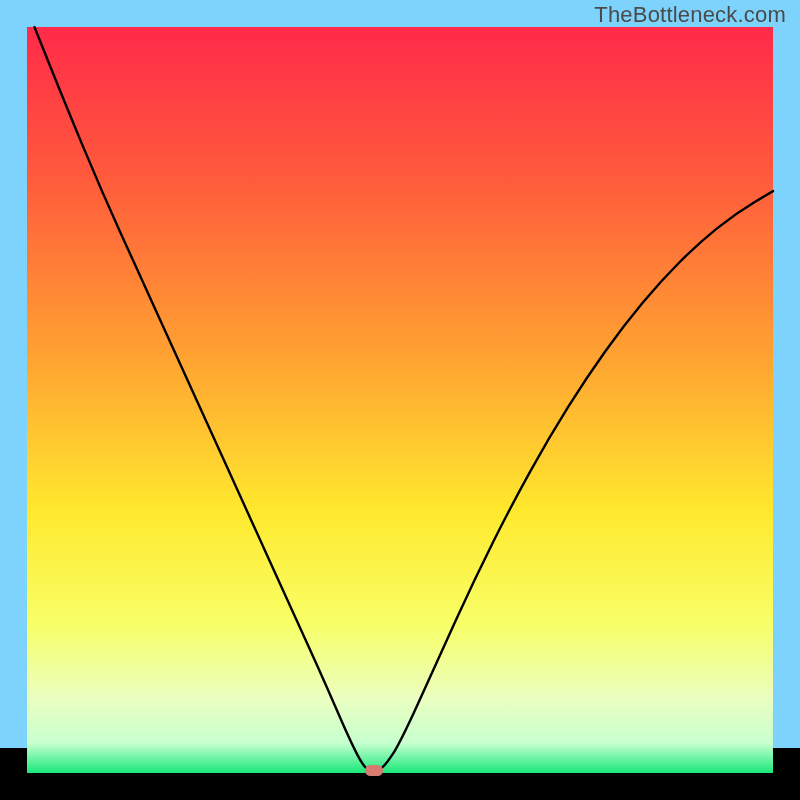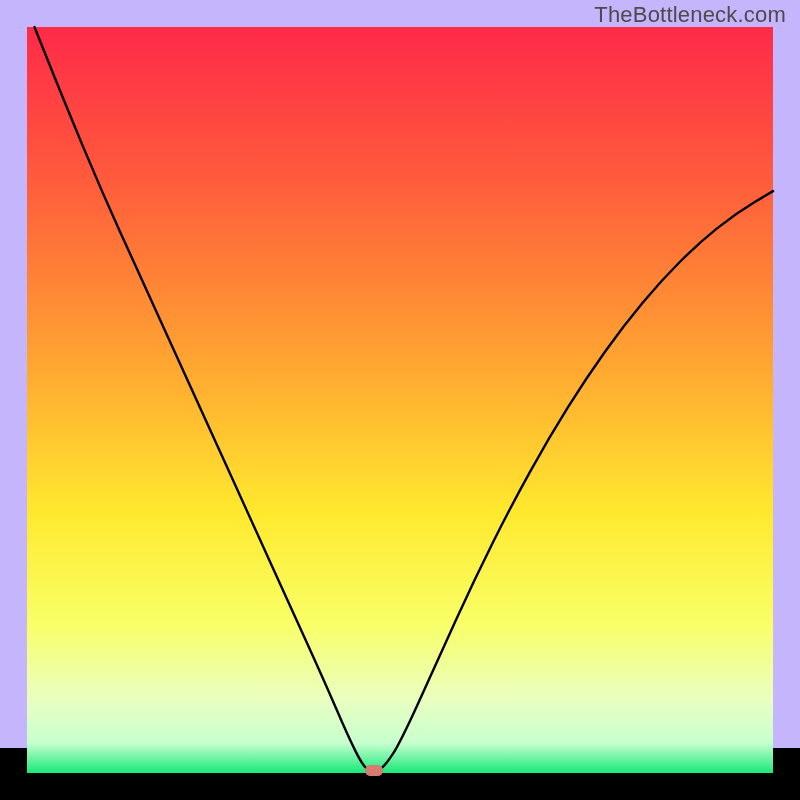--- a/index.html
+++ b/index.html
@@ -8,21 +8,21 @@
     width: 800px;
     height: 800px;
     background: #000;
     overflow: hidden;
     font-family: Arial, Helvetica, sans-serif;
   }
   .frame {
     position: relative;
     width: 800px;
     height: 748px;
-    background: #c4b5fd;
+    background: #7dd3fc;
   }
   .plot-area {
     position: absolute;
     left: 27px;
     top: 27px;
     width: 746px;
     height: 746px;
     
   }
   .watermark {

